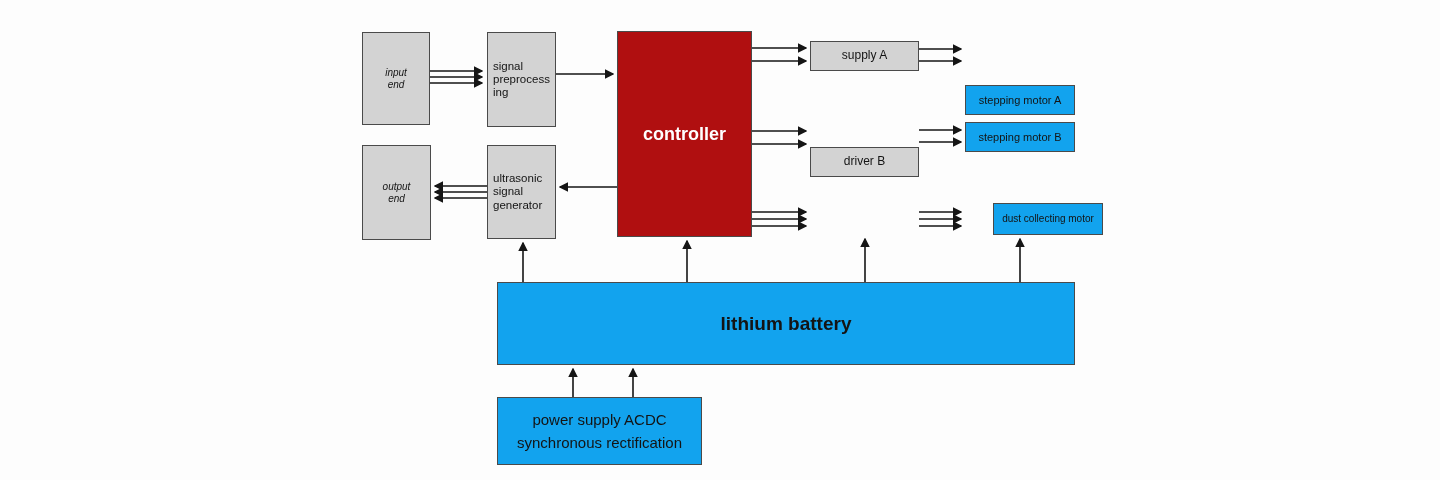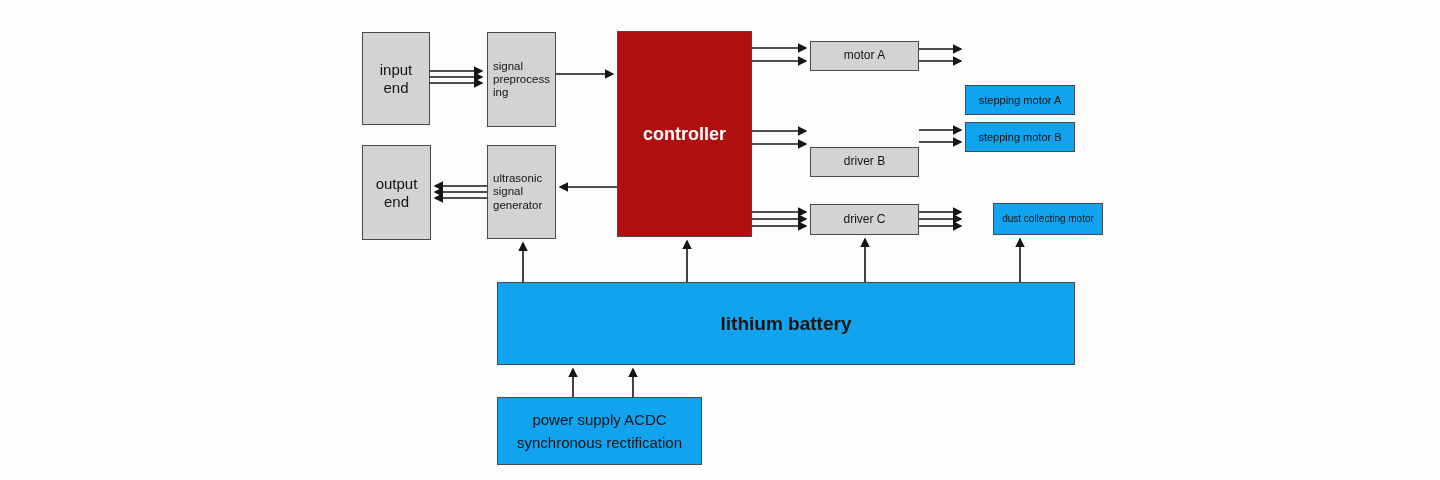--- a/index.html
+++ b/index.html
@@ -19,21 +19,21 @@
     text-align:center;color:#141414;font-size:12px;line-height:1.15;
   }
   .gray{background:var(--node-gray,#d3d3d3);}
   .blue{background:var(--node-blue,#12a3ee);}
   .red{background:var(--node-red,#b00f10);color:#ffffff;}
   .wrap-left{
     justify-content:flex-start;text-align:left;
     padding:4px 3px 4px 5px;overflow-wrap:anywhere;word-break:break-word;
     font-size:11.5px;
   }
-  .io-label{font-size:15px;padding:16px;}
+  .io-label{font-size:10px;padding:16px;font-style:italic;}
   .controller-label{font-weight:bold;font-size:18px;}
   .driver-label{font-size:12px;}
   .motor-label{font-size:11px;padding:1px;}
   .motor-small{font-size:10px;padding:1px;}
   .battery-label{font-weight:bold;font-size:19px;}
   .psu-label{font-size:15px;line-height:1.55;padding:4px 14px;}
 </style>
 </head>
 <body>
 
@@ -101,27 +101,24 @@
 
   <div class="node gray wrap-left" style="left:487px;top:145px;width:69px;height:94px;">
     <span>ultrasonic signal generator</span>
   </div>
 
   <div class="node red controller-label" style="left:617px;top:31px;width:135px;height:206px;">
     <span>controller</span>
   </div>
 
   <div class="node gray driver-label" style="left:810px;top:41px;width:109px;height:30px;">
-    <span>motor A</span>
+    <span>supply A</span>
   </div>
   <div class="node gray driver-label" style="left:810px;top:123px;width:109px;height:30px;margin-top:24px;">
     <span>driver B</span>
-  </div>
-  <div class="node gray driver-label" style="left:810px;top:204px;width:109px;height:31px;">
-    <span>driver C</span>
   </div>
 
   <div class="node blue motor-label" style="left:965px;top:41px;width:110px;height:30px;margin-top:44px;">
     <span>stepping motor A</span>
   </div>
   <div class="node blue motor-label" style="left:965px;top:122px;width:110px;height:30px;">
     <span>stepping motor B</span>
   </div>
   <div class="node blue motor-small" style="left:965px;top:203px;width:110px;height:32px;margin-left:28px;">
     <span>dust collecting motor</span>

